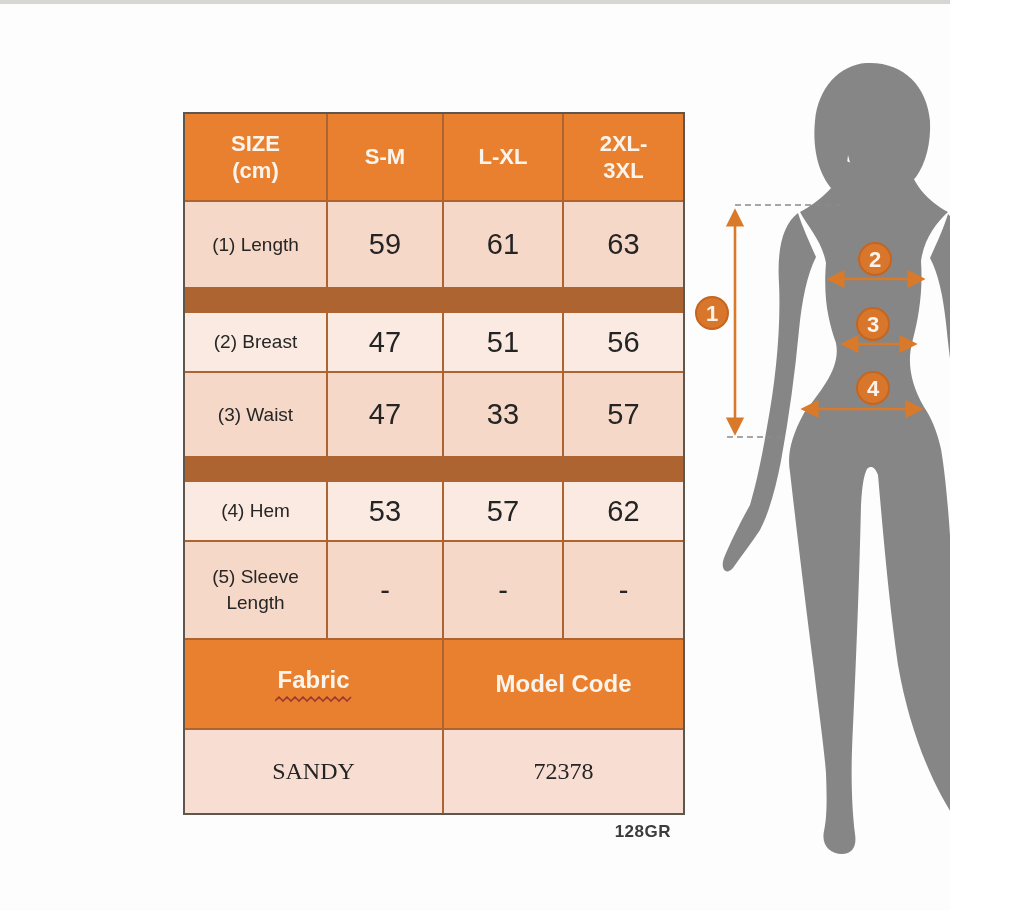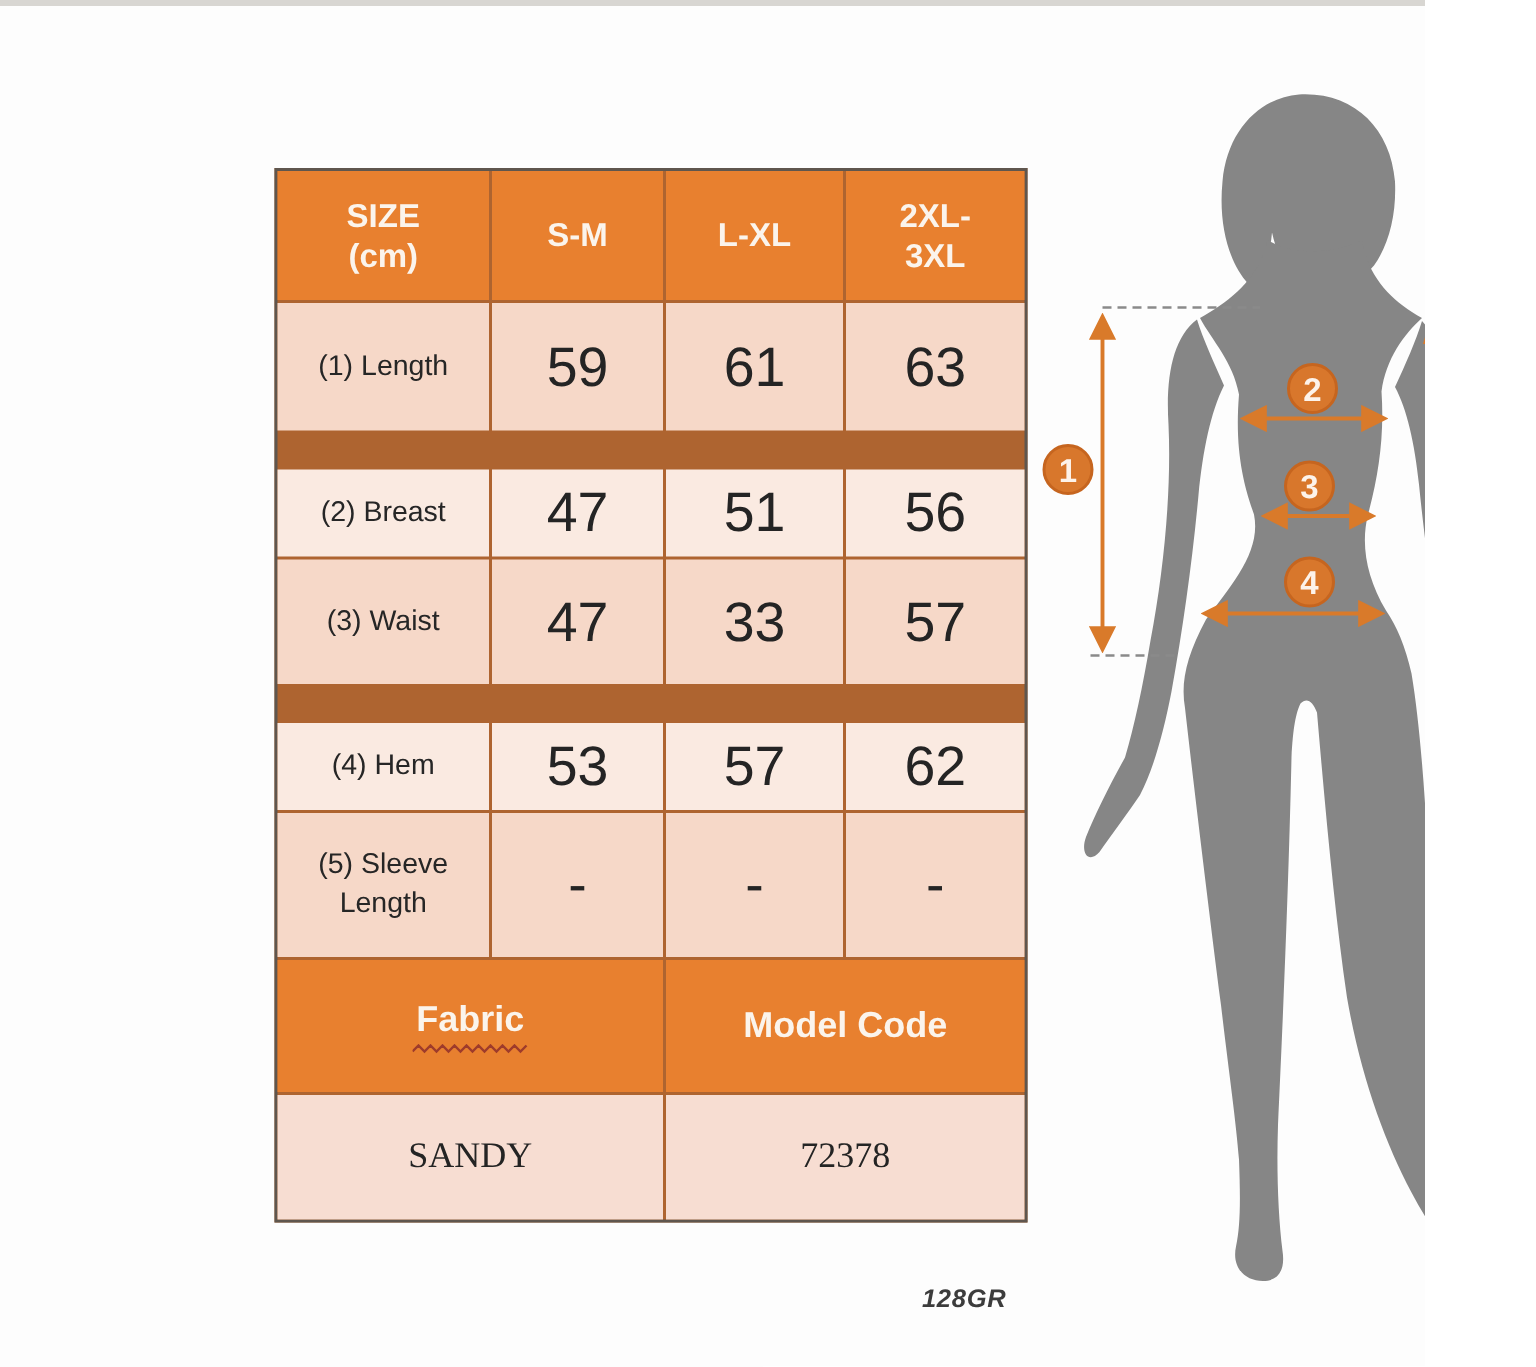--- a/index.html
+++ b/index.html
@@ -16,30 +16,30 @@
     grid-template-columns:141px 114px 118px 119px;
     grid-template-rows:86px 85px 82px 83px 82px 96px 88px 83px;
     gap:2px;background:#ae6430;border:2px solid #5f564e;
   }
   .cell{display:flex;align-items:center;justify-content:center;text-align:center;}
   .hdr{background:#e8802f;color:#fbf4ec;font-weight:bold;font-size:22px;line-height:1.25;}
   .hdr .narrow{max-width:70px;}
   .row-dark{background:#f6d8c8;}
   .row-light{background:#faeae1;margin-top:24px;}
   .lbl{font-size:19px;color:#262626;padding:16px 14px;line-height:1.35;}
-  .val{font-size:37px;color:#242424;text-align:right;}
+  .val{font-size:29px;color:#242424;text-align:right;}
   .span2a{grid-column:1/3;}
   .span2b{grid-column:3/5;text-align:center;}
   .fab-hdr{background:#e8802f;color:#fbf4ec;font-weight:bold;font-size:24px;flex-direction:column;}
   .fab-val{background:#f7ddd2;font-size:24px;color:#242424;font-family:Liberation Serif, serif;}
   .squig{margin-top:2px;}
 
   .gr-note{
-    position:absolute;left:183px;top:856px;width:488px;text-align:right;
-    font-size:17px;font-weight:600;color:#3c3c3c;letter-spacing:0.5px;font-style:italic;
+    position:absolute;left:183px;top:822px;width:488px;text-align:right;
+    font-size:17px;font-weight:600;color:#3c3c3c;letter-spacing:0.5px;
   }
 
   
   .figure-wrap{position:absolute;left:690px;top:55px;width:334px;height:856px;}
   .circle-num{font-size:22px;font-weight:bold;fill:#fdf3ea;font-family:"Liberation Sans",sans-serif;}
 
   
   .wm{position:absolute;color:#c6c6c6;font-size:31px;line-height:1;}
   .wm1{left:995px;top:838px;}
   .wm2{left:992px;top:876px;}

